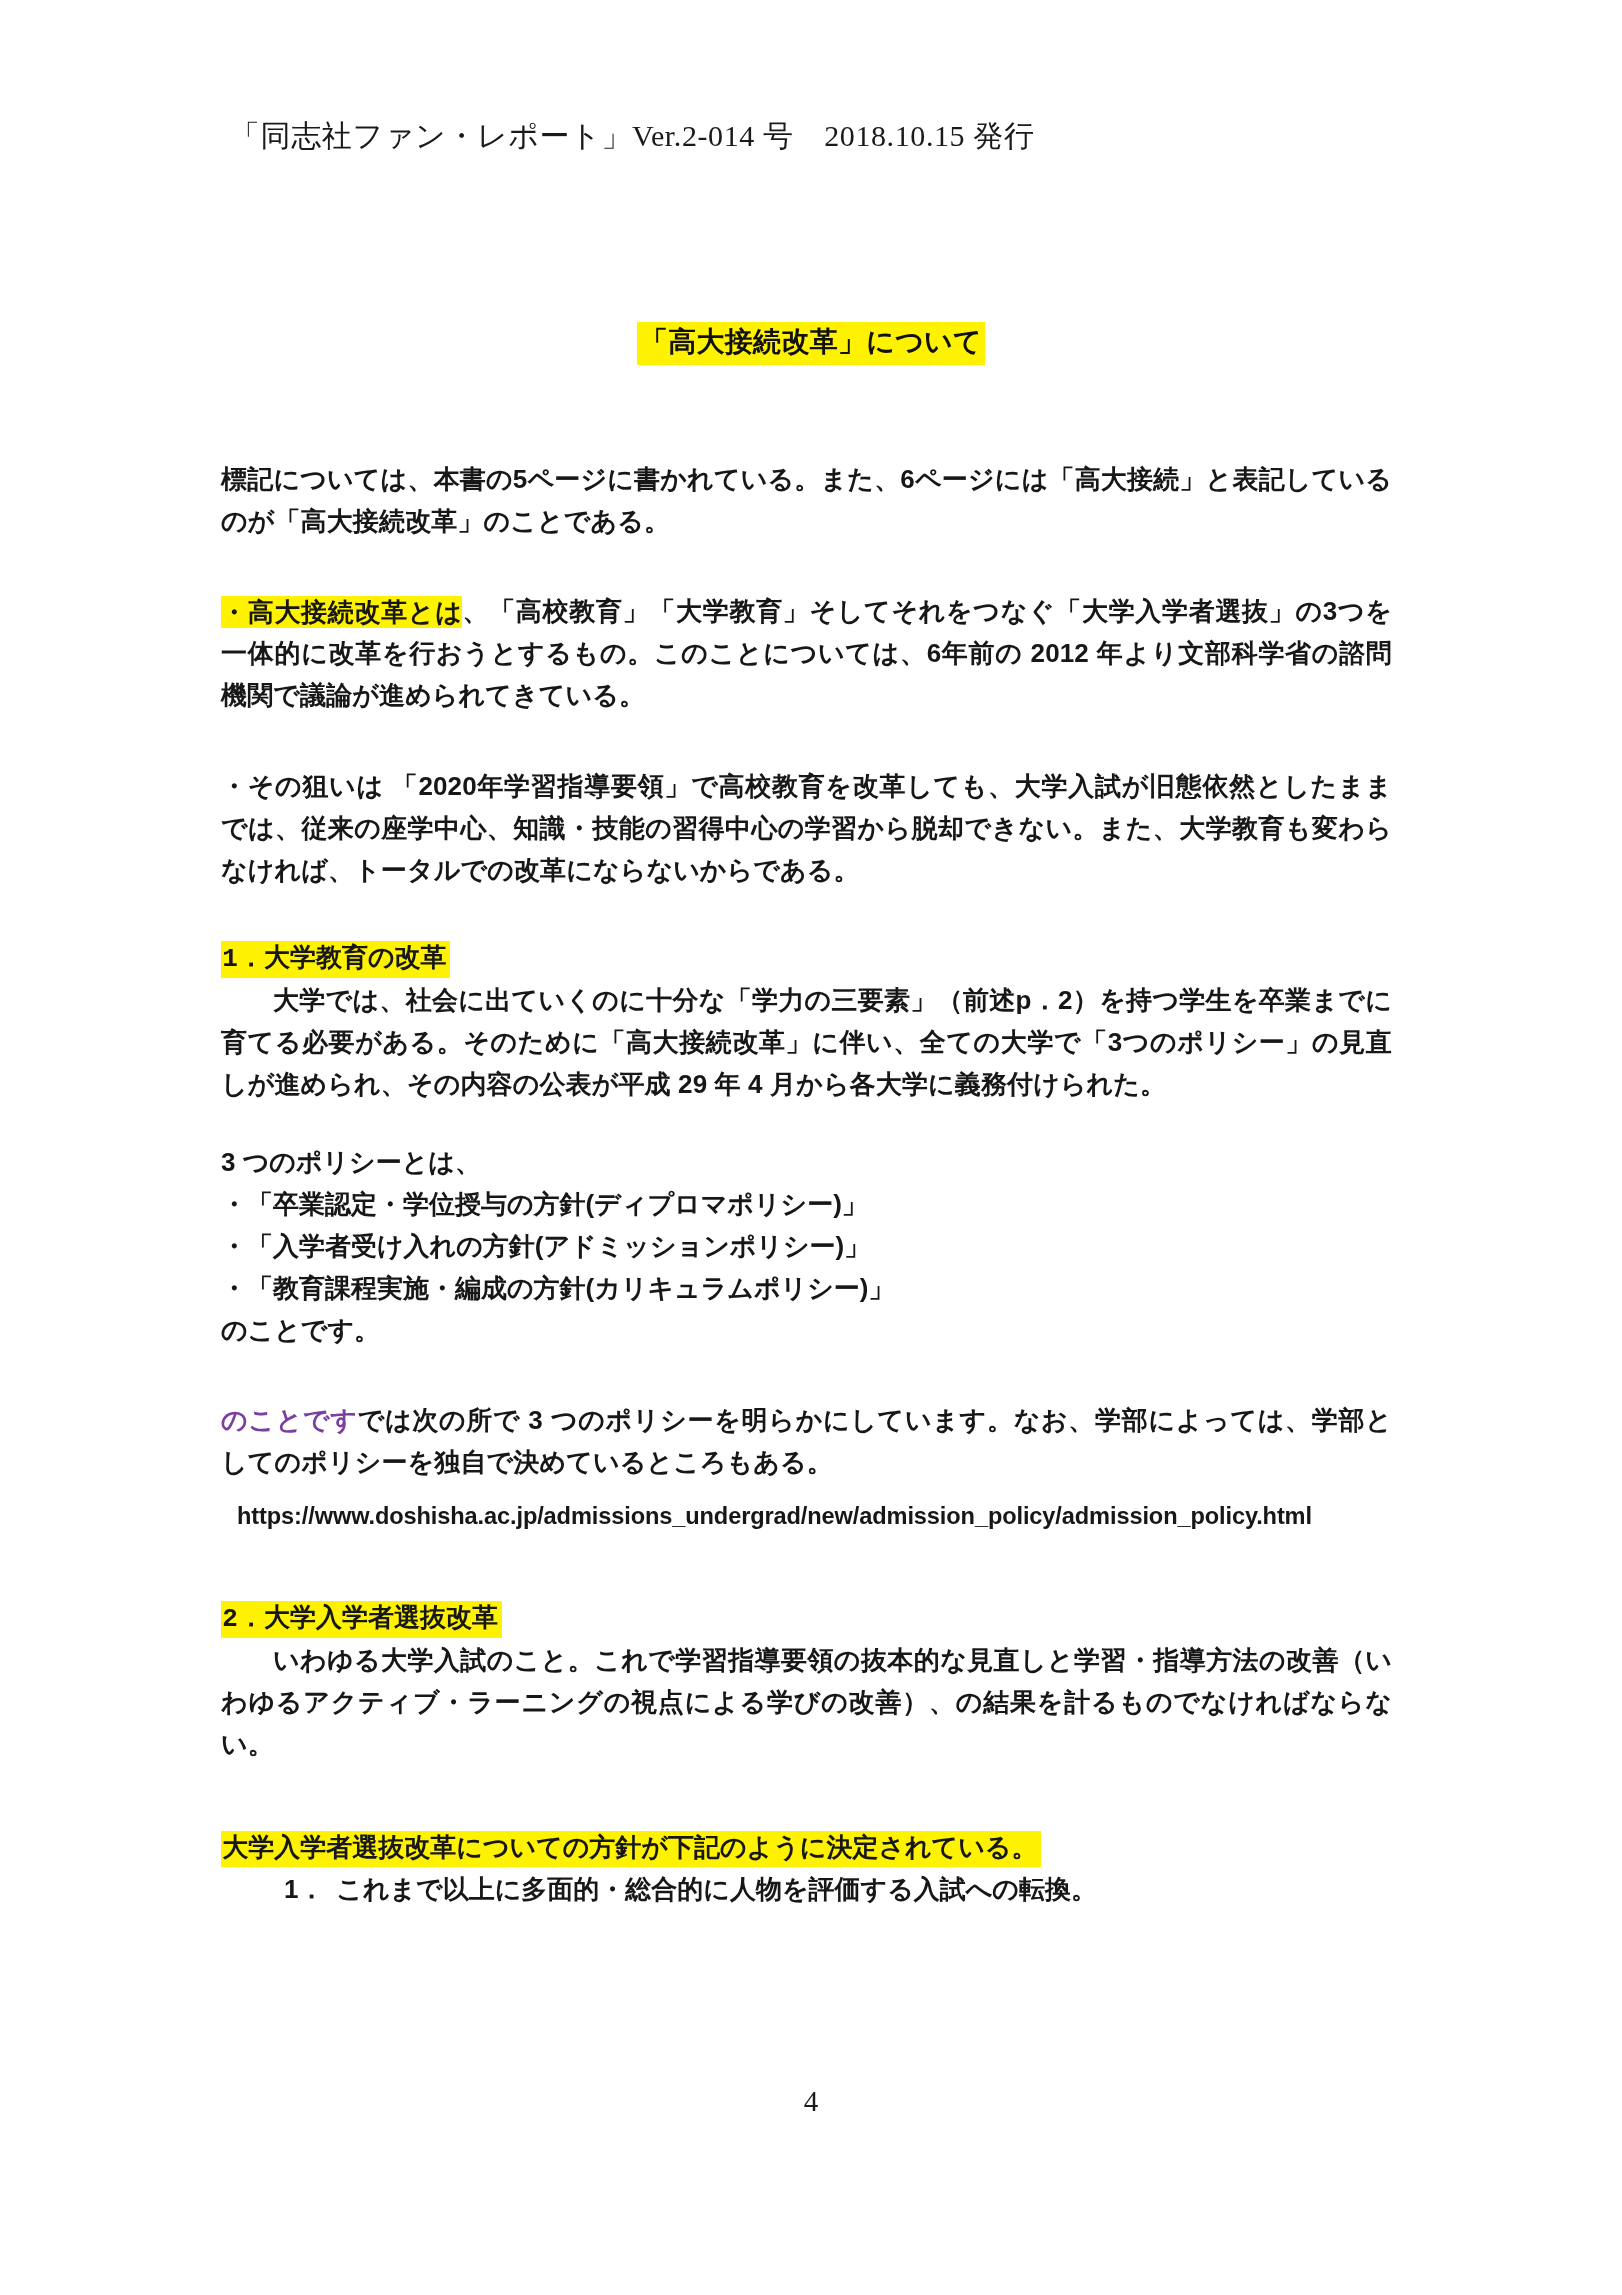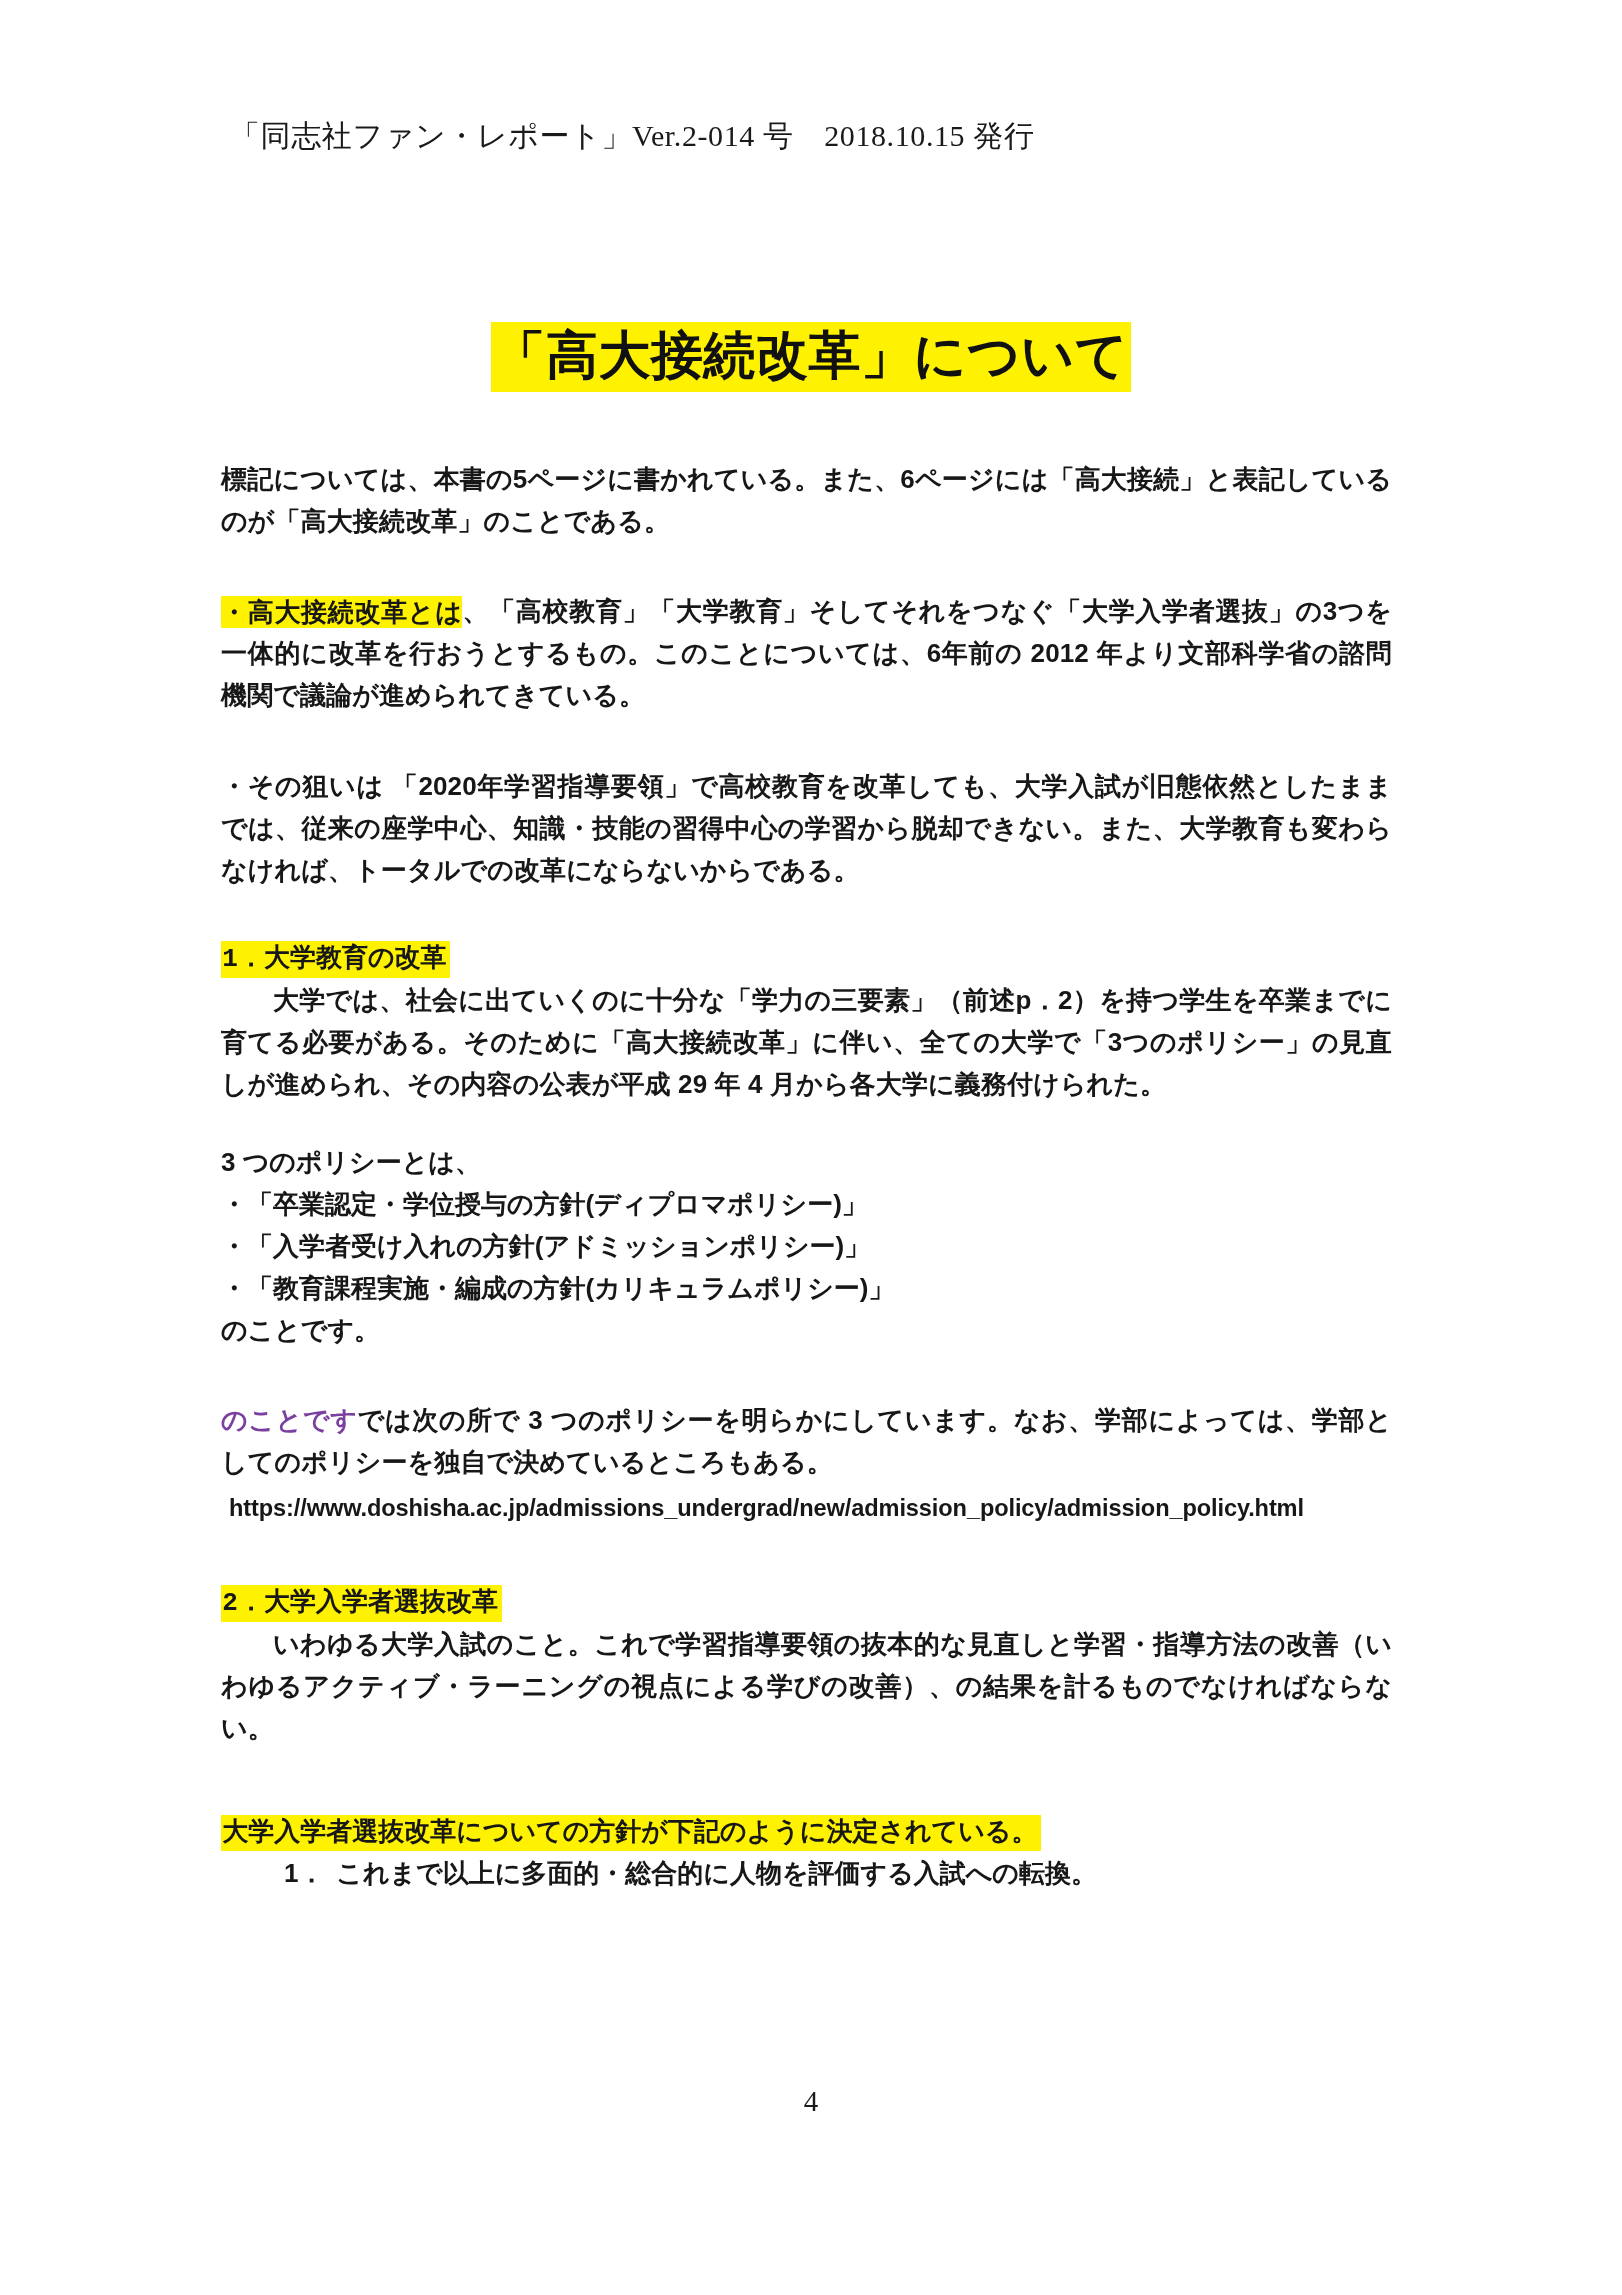--- a/index.html
+++ b/index.html
@@ -39,21 +39,21 @@
   .title-wrap {
     position: absolute;
     left: 0;
     right: 0;
     top: 322px;
     text-align: center;
   }
   .doc-title {
     display: inline-block;
     background: #FFF200;
-    font-size: 52px;
+    font-size: 28px;
     font-weight: bold;
     letter-spacing: 0.01em;
     padding: 3.9px 2.6px 6.5px 2.6px;
     line-height: 1.15;
     color: #111111;
   }
 
   
   .body-block {
     position: absolute;
@@ -91,21 +91,21 @@
     margin: 0;
     font-size: 26px;
     font-weight: bold;
     line-height: 1.55;
     color: #171717;
     font-family: Liberation Mono, monospace;
   }
   .heading .hl { padding: 2.6px 3.9px 3.9px 1.3px; }
 
   .url-line {
-    margin: 8px;
+    margin: 16px;
     font-size: 23.6px;
     font-weight: bold;
     line-height: 1.5;
     color: #171717;
     letter-spacing: -0.005em;
     word-break: break-all;
   }
 
   .list-line {
     margin: 0;

